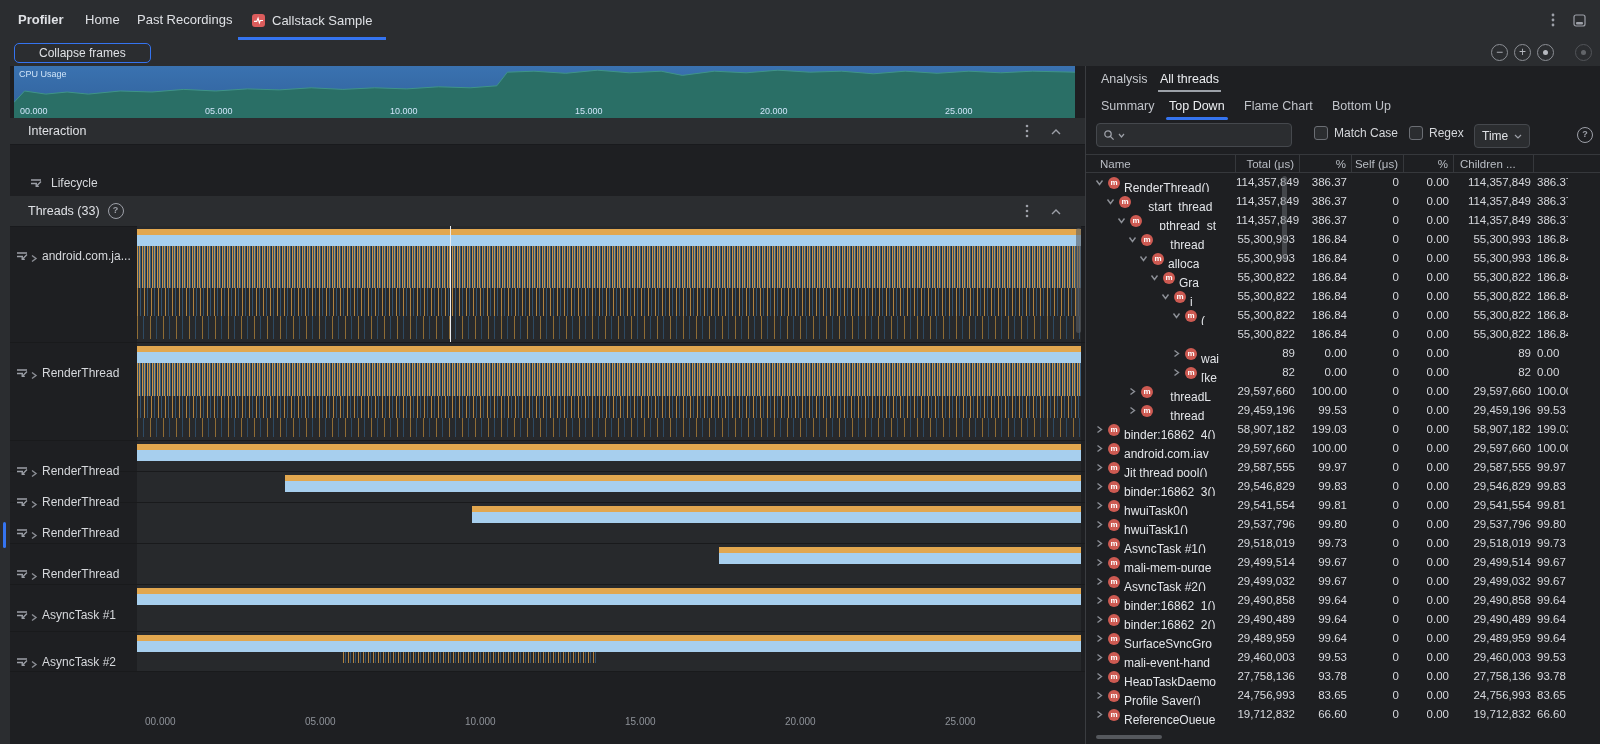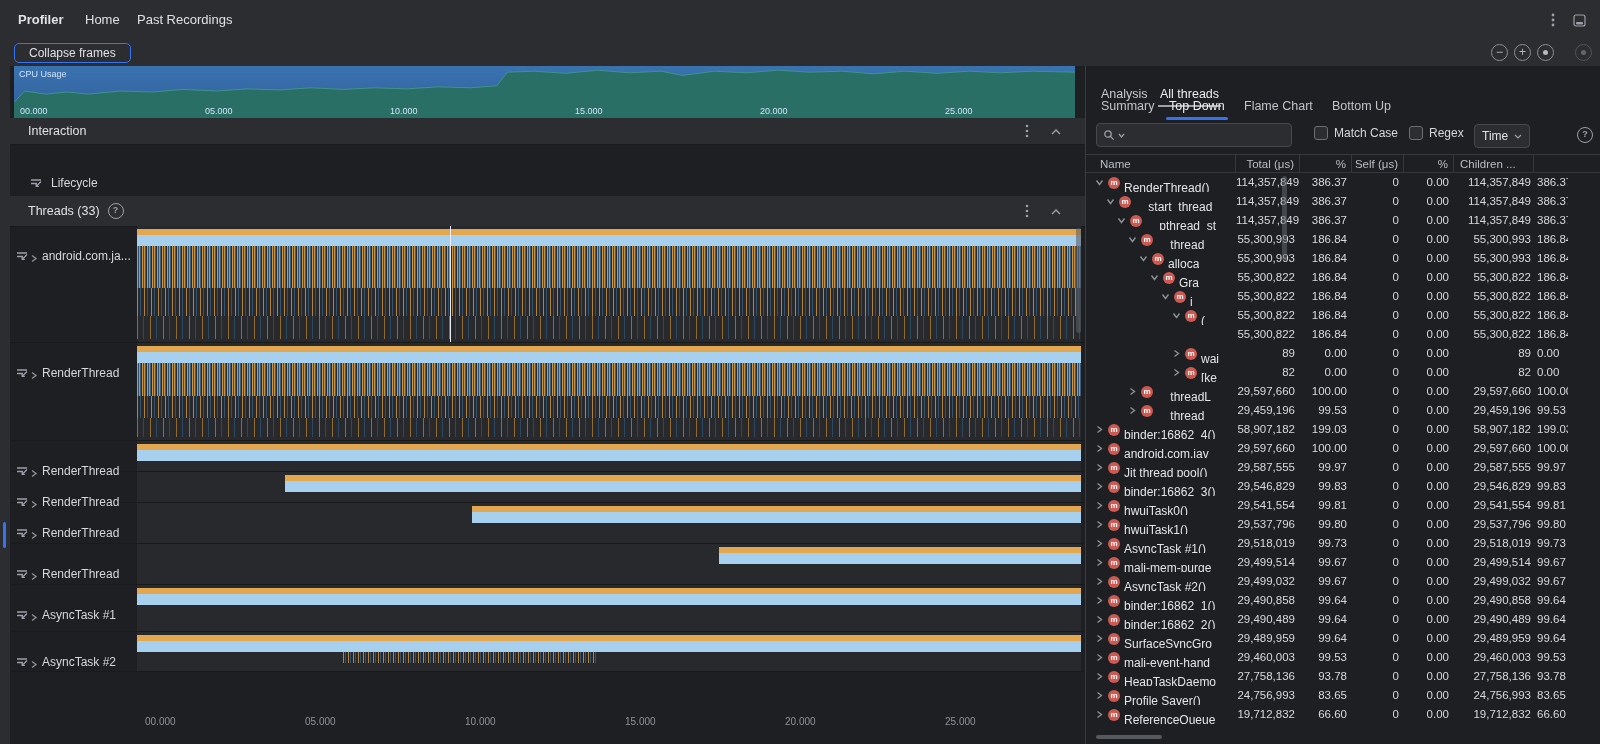--- a/index.html
+++ b/index.html
@@ -16,21 +16,21 @@
            gap:7px;padding:0 14px;}
   .nav-tab::after{content:'';position:absolute;left:0;right:0;bottom:0;height:3px;background:#3574f0;}
   .session-icon{width:13px;height:13px;border-radius:3px;background:#db5c5c;display:inline-flex;
                 align-items:center;justify-content:center;}
   .nav-right{position:absolute;right:14px;top:0;height:40px;display:flex;align-items:center;gap:18px;}
   .kebab svg,.layout-ic svg{display:block}
 
   
   .toolbar{position:absolute;left:10px;top:40px;width:1590px;height:26px;background:#2b2d30;
            border-bottom:1px solid #141517;}
-  .collapse-btn{position:absolute;left:4px;top:3px;height:20px;padding:0 14px;background:transparent;
+  .collapse-btn{position:absolute;left:4px;top:3px;height:20px;padding:0 24px;background:transparent;
                 color:#dfe1e5;border:1px solid #3574f0;border-radius:5px;font-size:12px;
                 font-family:"Liberation Sans",sans-serif;}
   .zoom-group{position:absolute;right:46px;top:4px;display:flex;gap:6px;}
   .circle-icon{width:17px;height:17px;border:1px solid #8b8e94;border-radius:50%;color:#b6b9bf;
                font-size:12px;line-height:15px;text-align:center;box-sizing:border-box;position:relative;}
   .circle-icon .dot{position:absolute;left:5px;top:5px;width:5px;height:5px;border-radius:50%;background:#b6b9bf;}
   .far-icon{position:absolute;right:8px;top:4px;opacity:.4;}
 
   
   .stripe{position:absolute;left:0;top:40px;width:10px;height:704px;background:#2b2d30;}
@@ -81,21 +81,21 @@
   .marker{position:absolute;top:0;bottom:0;width:1px;background:#e9ebee;display:none;}
 
   #bottom-axis{position:absolute;left:0;top:647px;width:1075px;height:18px;}
   #bottom-axis span{position:absolute;top:3px;font-size:10px;color:#8f939a;}
   .vscroll{position:absolute;left:1066px;top:162px;width:5px;height:105px;background:#5a5d62;
            border-radius:3px;opacity:.6;}
 
   
   .analysis{position:absolute;left:1085px;top:66px;width:515px;height:678px;background:#1e1f22;
             border-left:1px solid #3a3c40;box-sizing:border-box;overflow:hidden;}
-  .t1{position:absolute;top:0;height:26px;line-height:26px;font-size:12.5px;color:#c6c9ce;margin-top:15px;}
+  .t1{position:absolute;top:0;height:26px;line-height:26px;font-size:12.5px;color:#c6c9ce;}
   .t1-analysis{left:15px}
   .t1-all{left:74px;color:#eceef1;}
   .t1-all::after{content:'';position:absolute;left:-2px;right:-2px;bottom:0;height:2px;background:#9ca1a8;}
   .t2{position:absolute;top:26px;height:28px;line-height:28px;font-size:12.5px;color:#c0c3c9;}
   .t2-summary{left:15px}
   .t2-topdown{left:83px;color:#eceef1;}
   .t2-topdown::after{content:'';position:absolute;left:-3px;right:-3px;bottom:0;height:3px;background:#3574f0;border-radius:2px;}
   .t2-flame{left:158px}.t2-bottomup{left:246px}
 
   .filter{position:absolute;left:0;top:56px;width:100%;height:30px;}
@@ -144,20 +144,28 @@
 </style>
 </head>
 <body>
 
 <div class="app">
 
   <header class="nav">
     <span class="brand">Profiler</span>
     <span class="nav-item nav-home">Home</span>
     <span class="nav-item nav-past">Past Recordings</span>
+    <div class="nav-tab">
+      <span class="session-icon">
+        <svg width="9" height="9" viewBox="0 0 10 10">
+            <polyline points="0,6 3,6 4.5,2.5 6,7.5 7,5 10,5" stroke="#ffffff" stroke-width="1.3" fill="none"></polyline>
+          </svg>
+      </span>
+      <span>Callstack Sample</span>
+    </div>
     <div class="nav-right">
       <span class="kebab">
         <svg width="4" height="14" viewBox="0 0 4 14">
             <circle cx="2" cy="2" r="1.4" fill="#9da0a8"></circle>
             <circle cx="2" cy="7" r="1.4" fill="#9da0a8"></circle>
             <circle cx="2" cy="12" r="1.4" fill="#9da0a8"></circle>
           </svg>
       </span>
       <span class="layout-ic">
         <svg width="13" height="13" viewBox="0 0 13 13">

